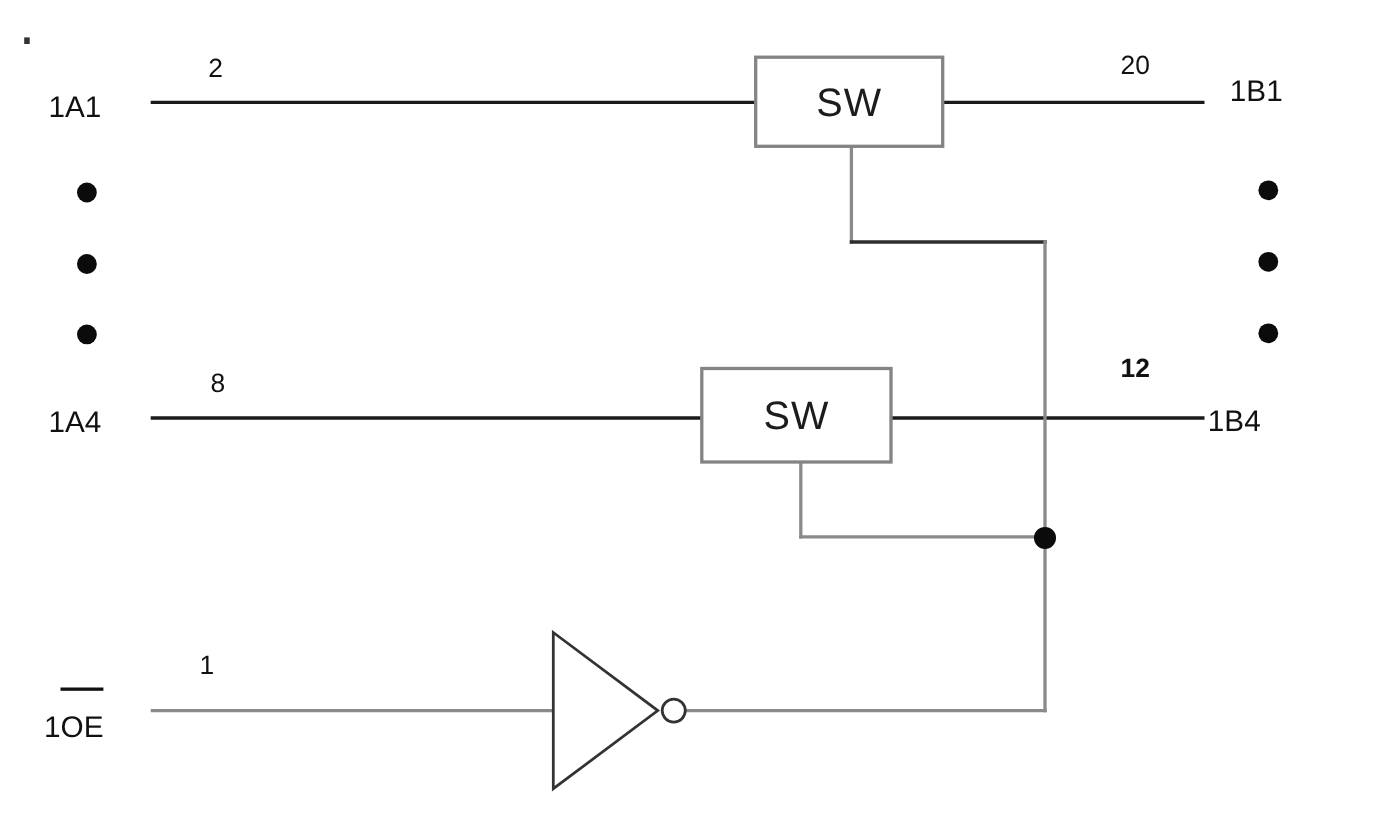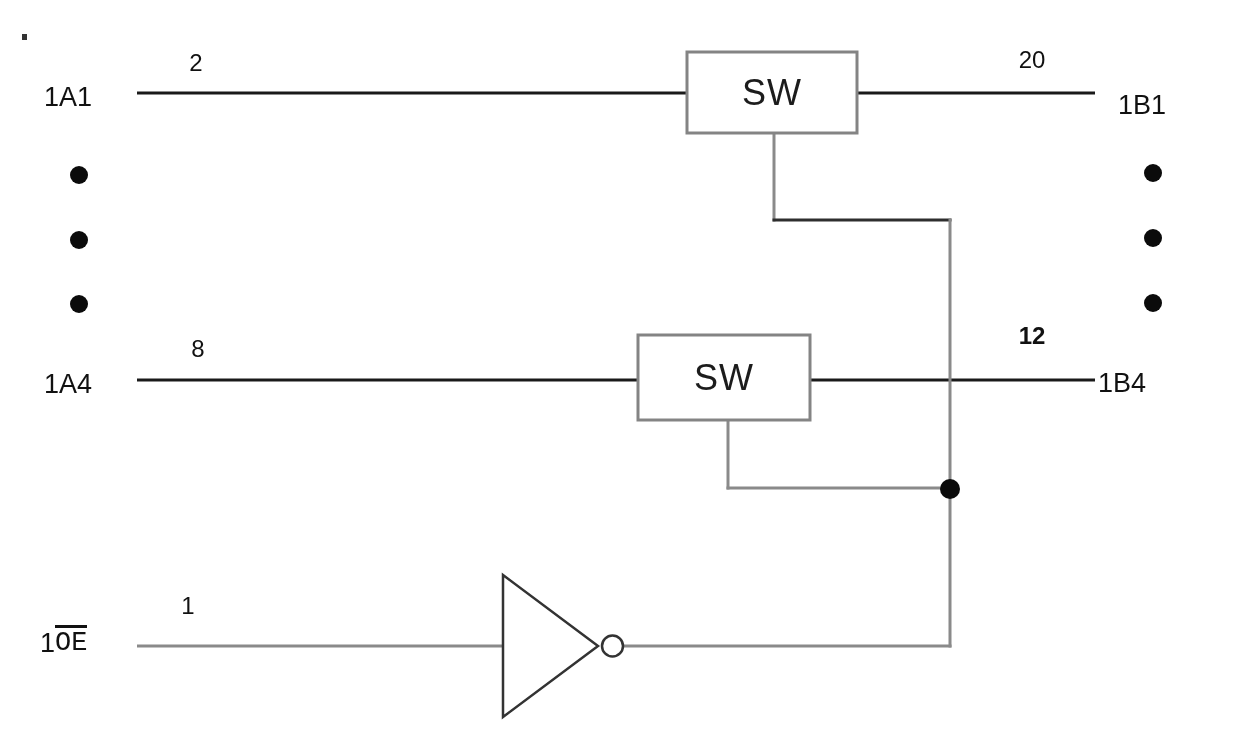--- a/index.html
+++ b/index.html
@@ -27,22 +27,21 @@
     align-items: center;
     justify-content: center;
     font-size: 36px;
     letter-spacing: 1px;
     color: #1c1c1c;
   }
   .oewrap { display: flex; align-items: flex-end; font-size: 27px; }
   .ov {
     display: inline-block;
     border-top: 3px solid #111111;
-    padding-top: 2px;
-    font-family: Liberation Mono, monospace;
+    padding-top: 20px;
   }
 </style>
 </head>
 <body>
 
 <div class="stage">
 
   <svg class="wires" width="1256" height="756" viewBox="0 0 1256 756">
 
     <rect x="22" y="34" width="5" height="6" fill="#333333"></rect>
@@ -76,21 +75,21 @@
 
     <circle cx="1153" cy="173" r="9" fill="#0b0b0b"></circle>
     <circle cx="1153" cy="238" r="9" fill="#0b0b0b"></circle>
     <circle cx="1153" cy="303" r="9" fill="#0b0b0b"></circle>
   </svg>
 
   <div class="lbl port" style="left:44px; top:84px;">1A1</div>
   <div class="lbl pin" style="left:196px; top:51px;">2</div>
   <div class="swlabel" style="left:687px; top:52px; width:170px; height:81px;">SW</div>
   <div class="lbl pin" style="left:1032px; top:48px;">20</div>
-  <div class="lbl port" style="left:1118px; top:92px;">1B1</div>
+  <div class="lbl port" style="left:1118px; top:70px;">1B1</div>
 
   <div class="lbl port" style="left:44px; top:371px;text-align:center;">1A4</div>
   <div class="lbl pin" style="left:198px; top:337px;">8</div>
   <div class="swlabel" style="left:638px; top:335px; width:172px; height:85px;">SW</div>
   <div class="lbl pin" style="left:1032px; top:324px;font-weight:bold;">12</div>
   <div class="lbl port" style="left:1062px; top:370px;margin-left:36px;">1B4</div>
 
   <div class="lbl pin" style="left:188px; top:594px;">1</div>
   <div class="lbl oewrap" style="left:40px; top:625px;">
     <span>1</span>

